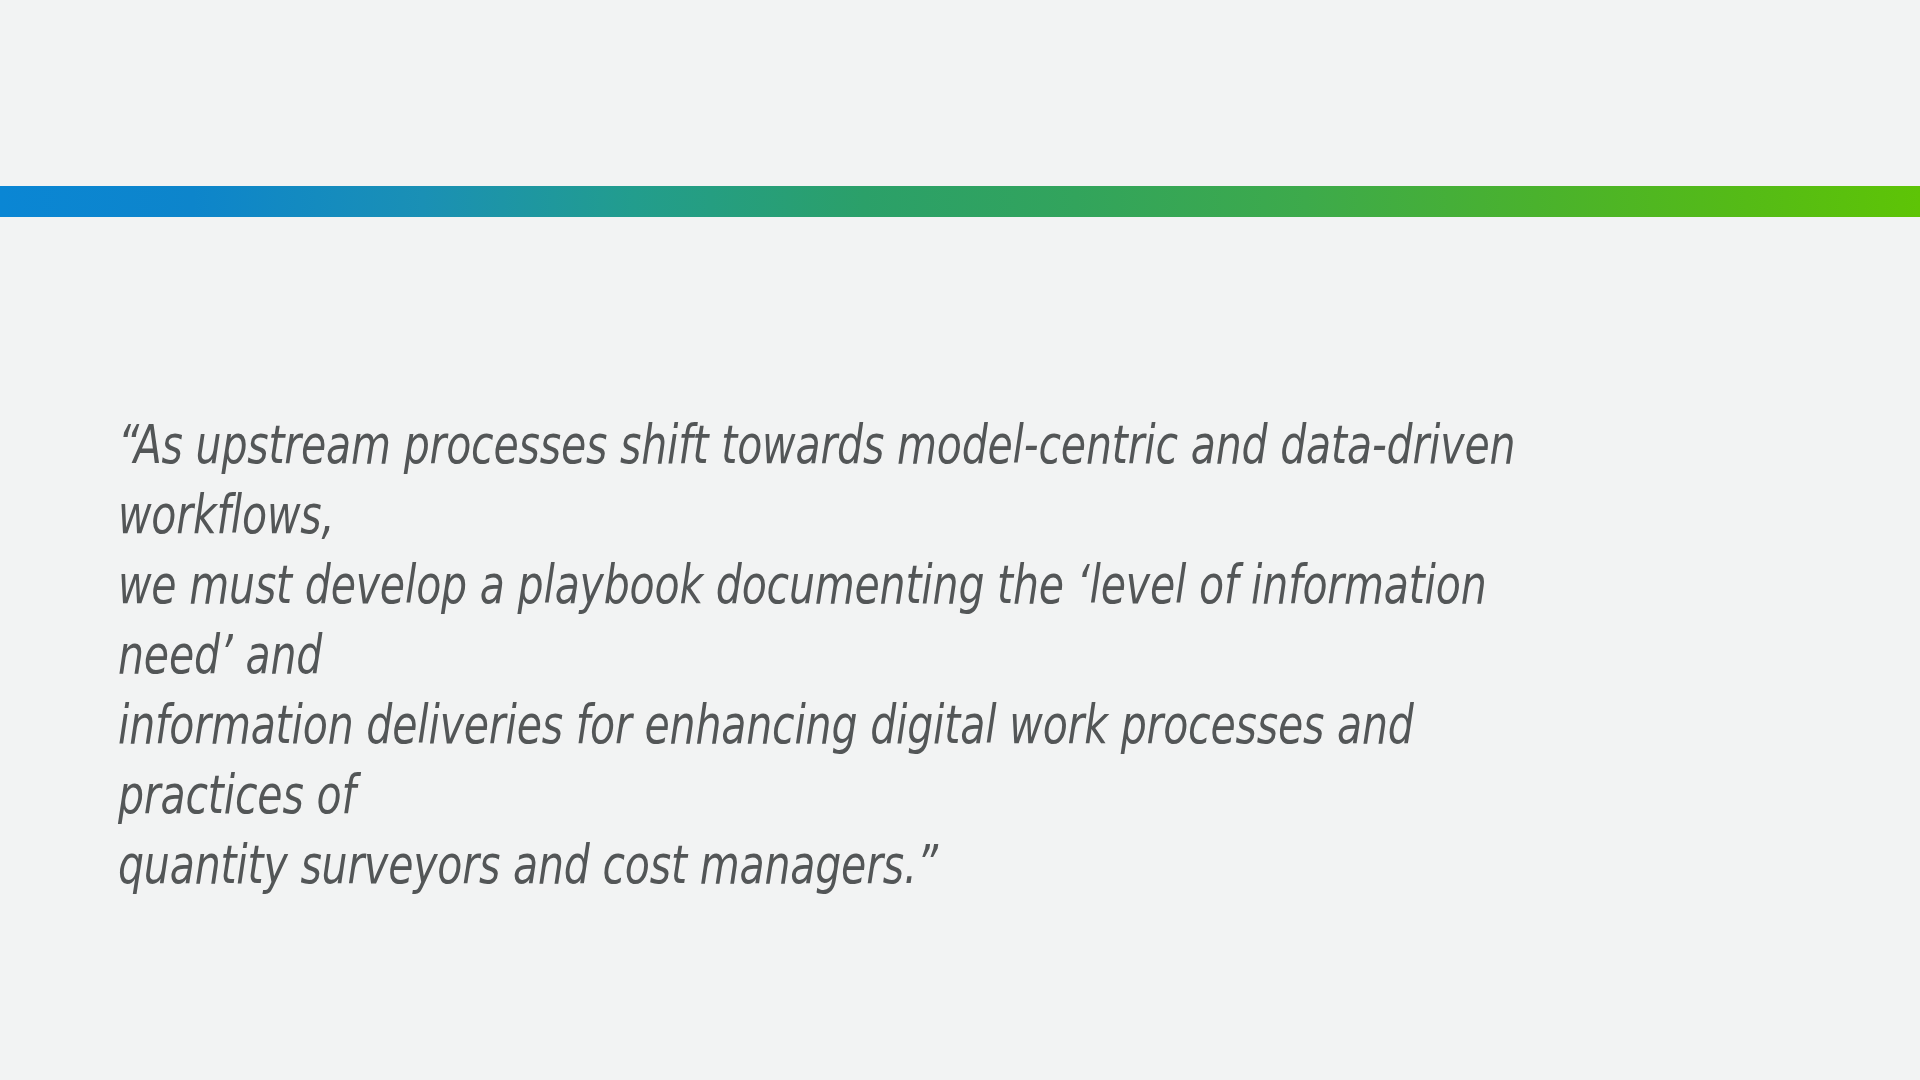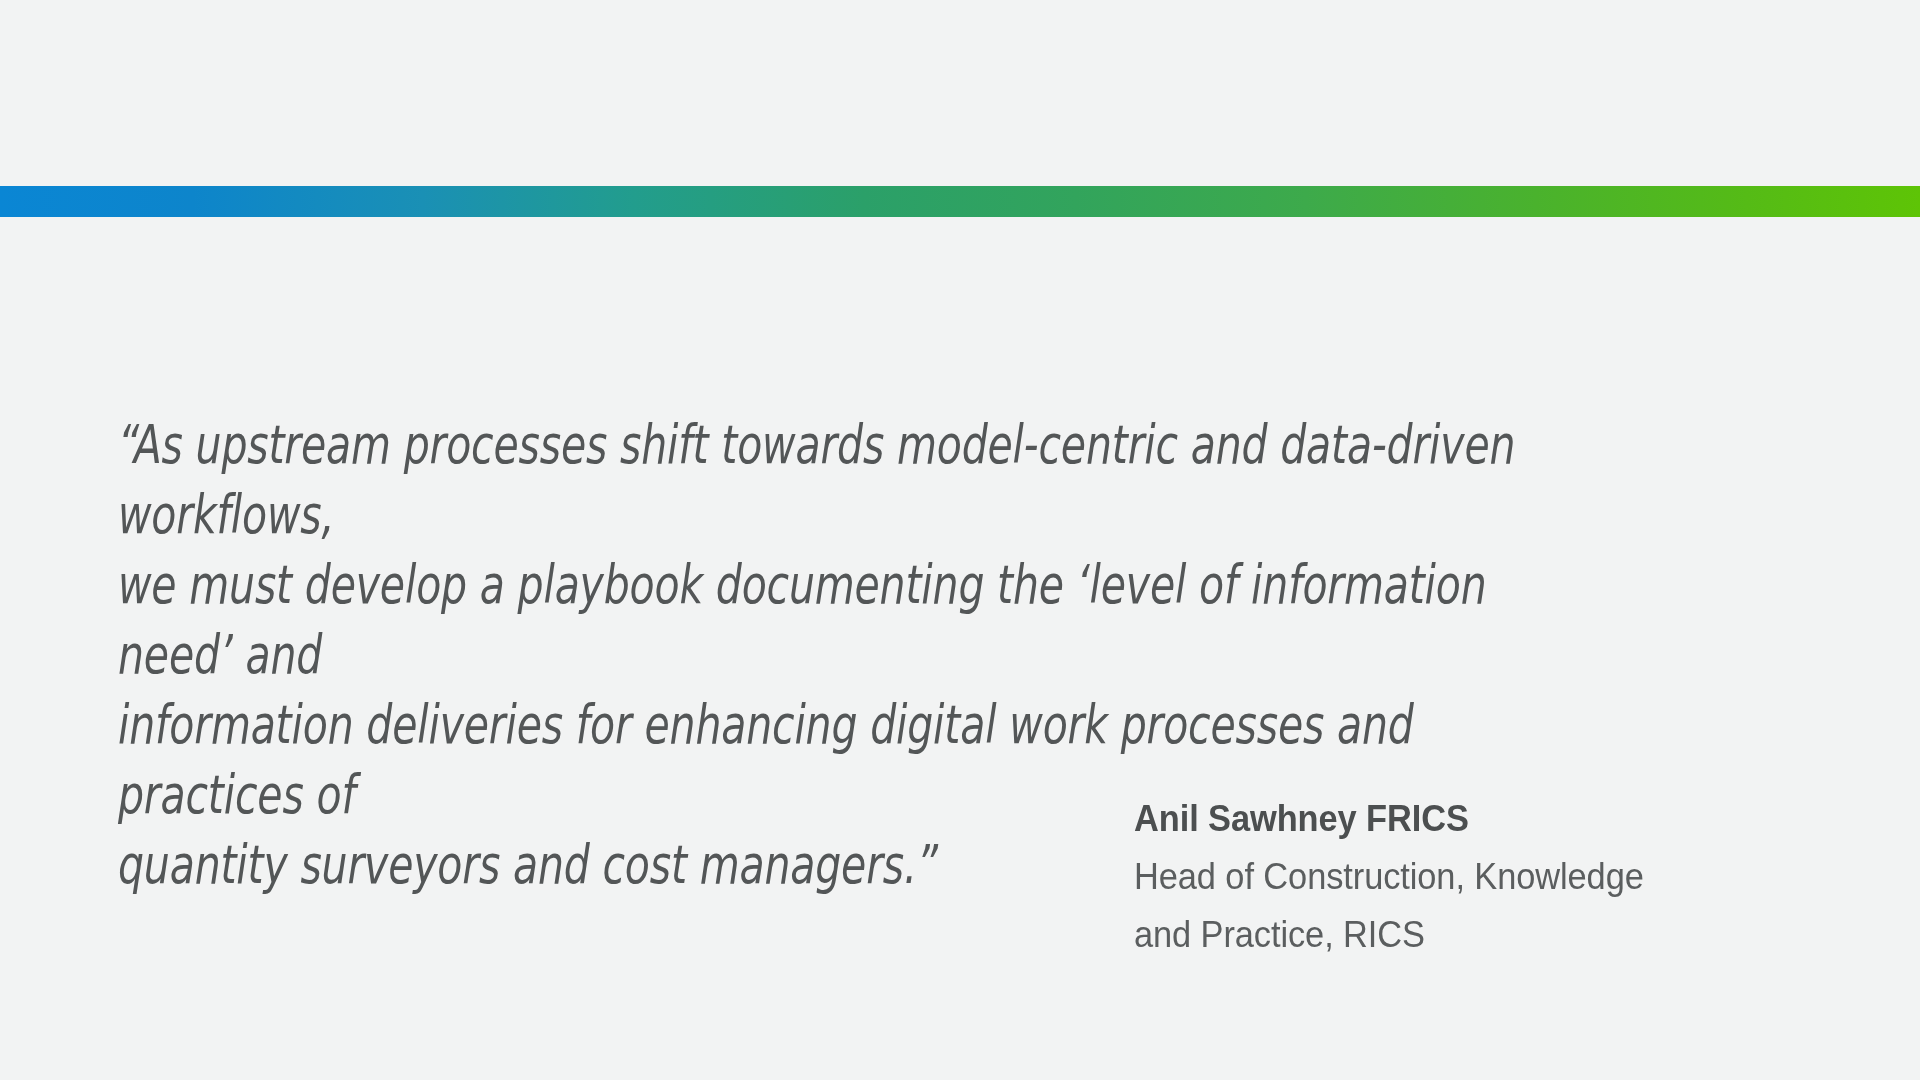--- a/index.html
+++ b/index.html
@@ -107,19 +107,14 @@
 
   <div class="accent-bar"></div>
 
   <div class="quote-block">
     <p class="quote-text">“As upstream processes shift towards model-centric and data-driven workflows,
 we must develop a playbook documenting the ‘level of information need’ and
 information deliveries for enhancing digital work processes and practices of
 quantity surveyors and cost managers.”</p>
   </div>
 
-  <div class="attribution">
-    <p class="attr-name">Anil Sawhney FRICS</p>
-    <p class="attr-role">Head of Construction, Knowledge
-and Practice, RICS</p>
-  </div>
 
 </div>
 
 </body></html>

